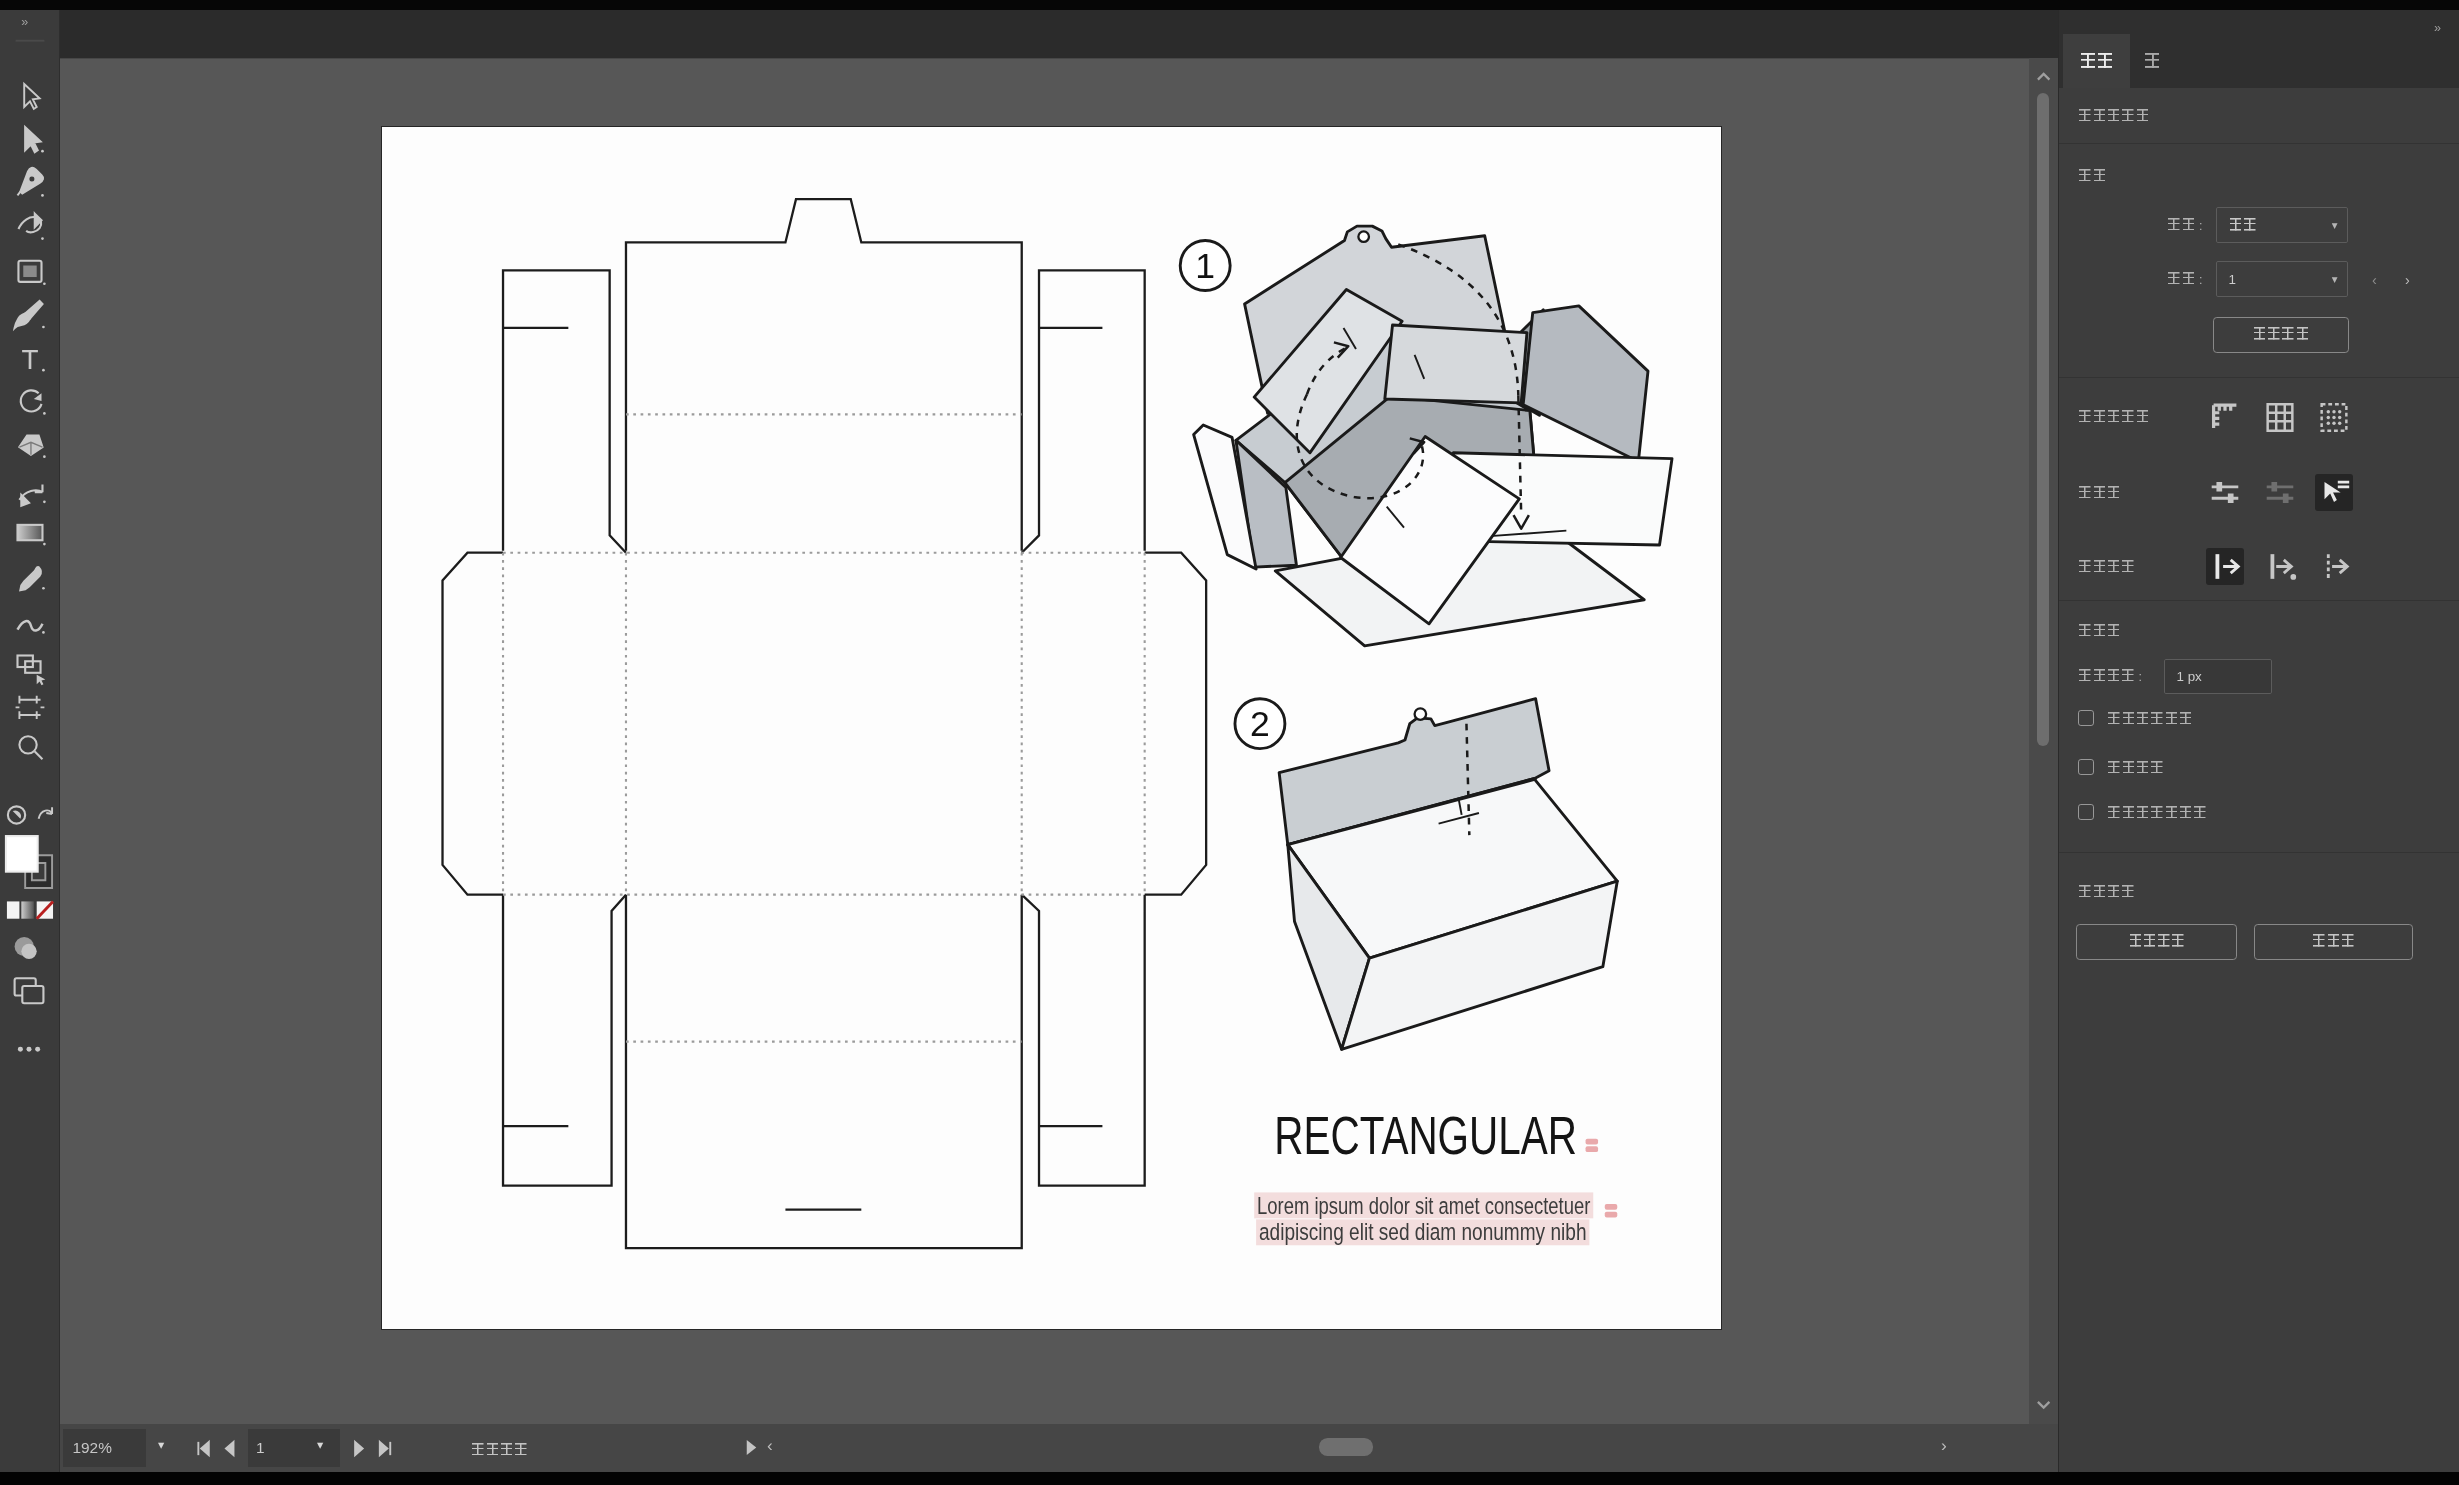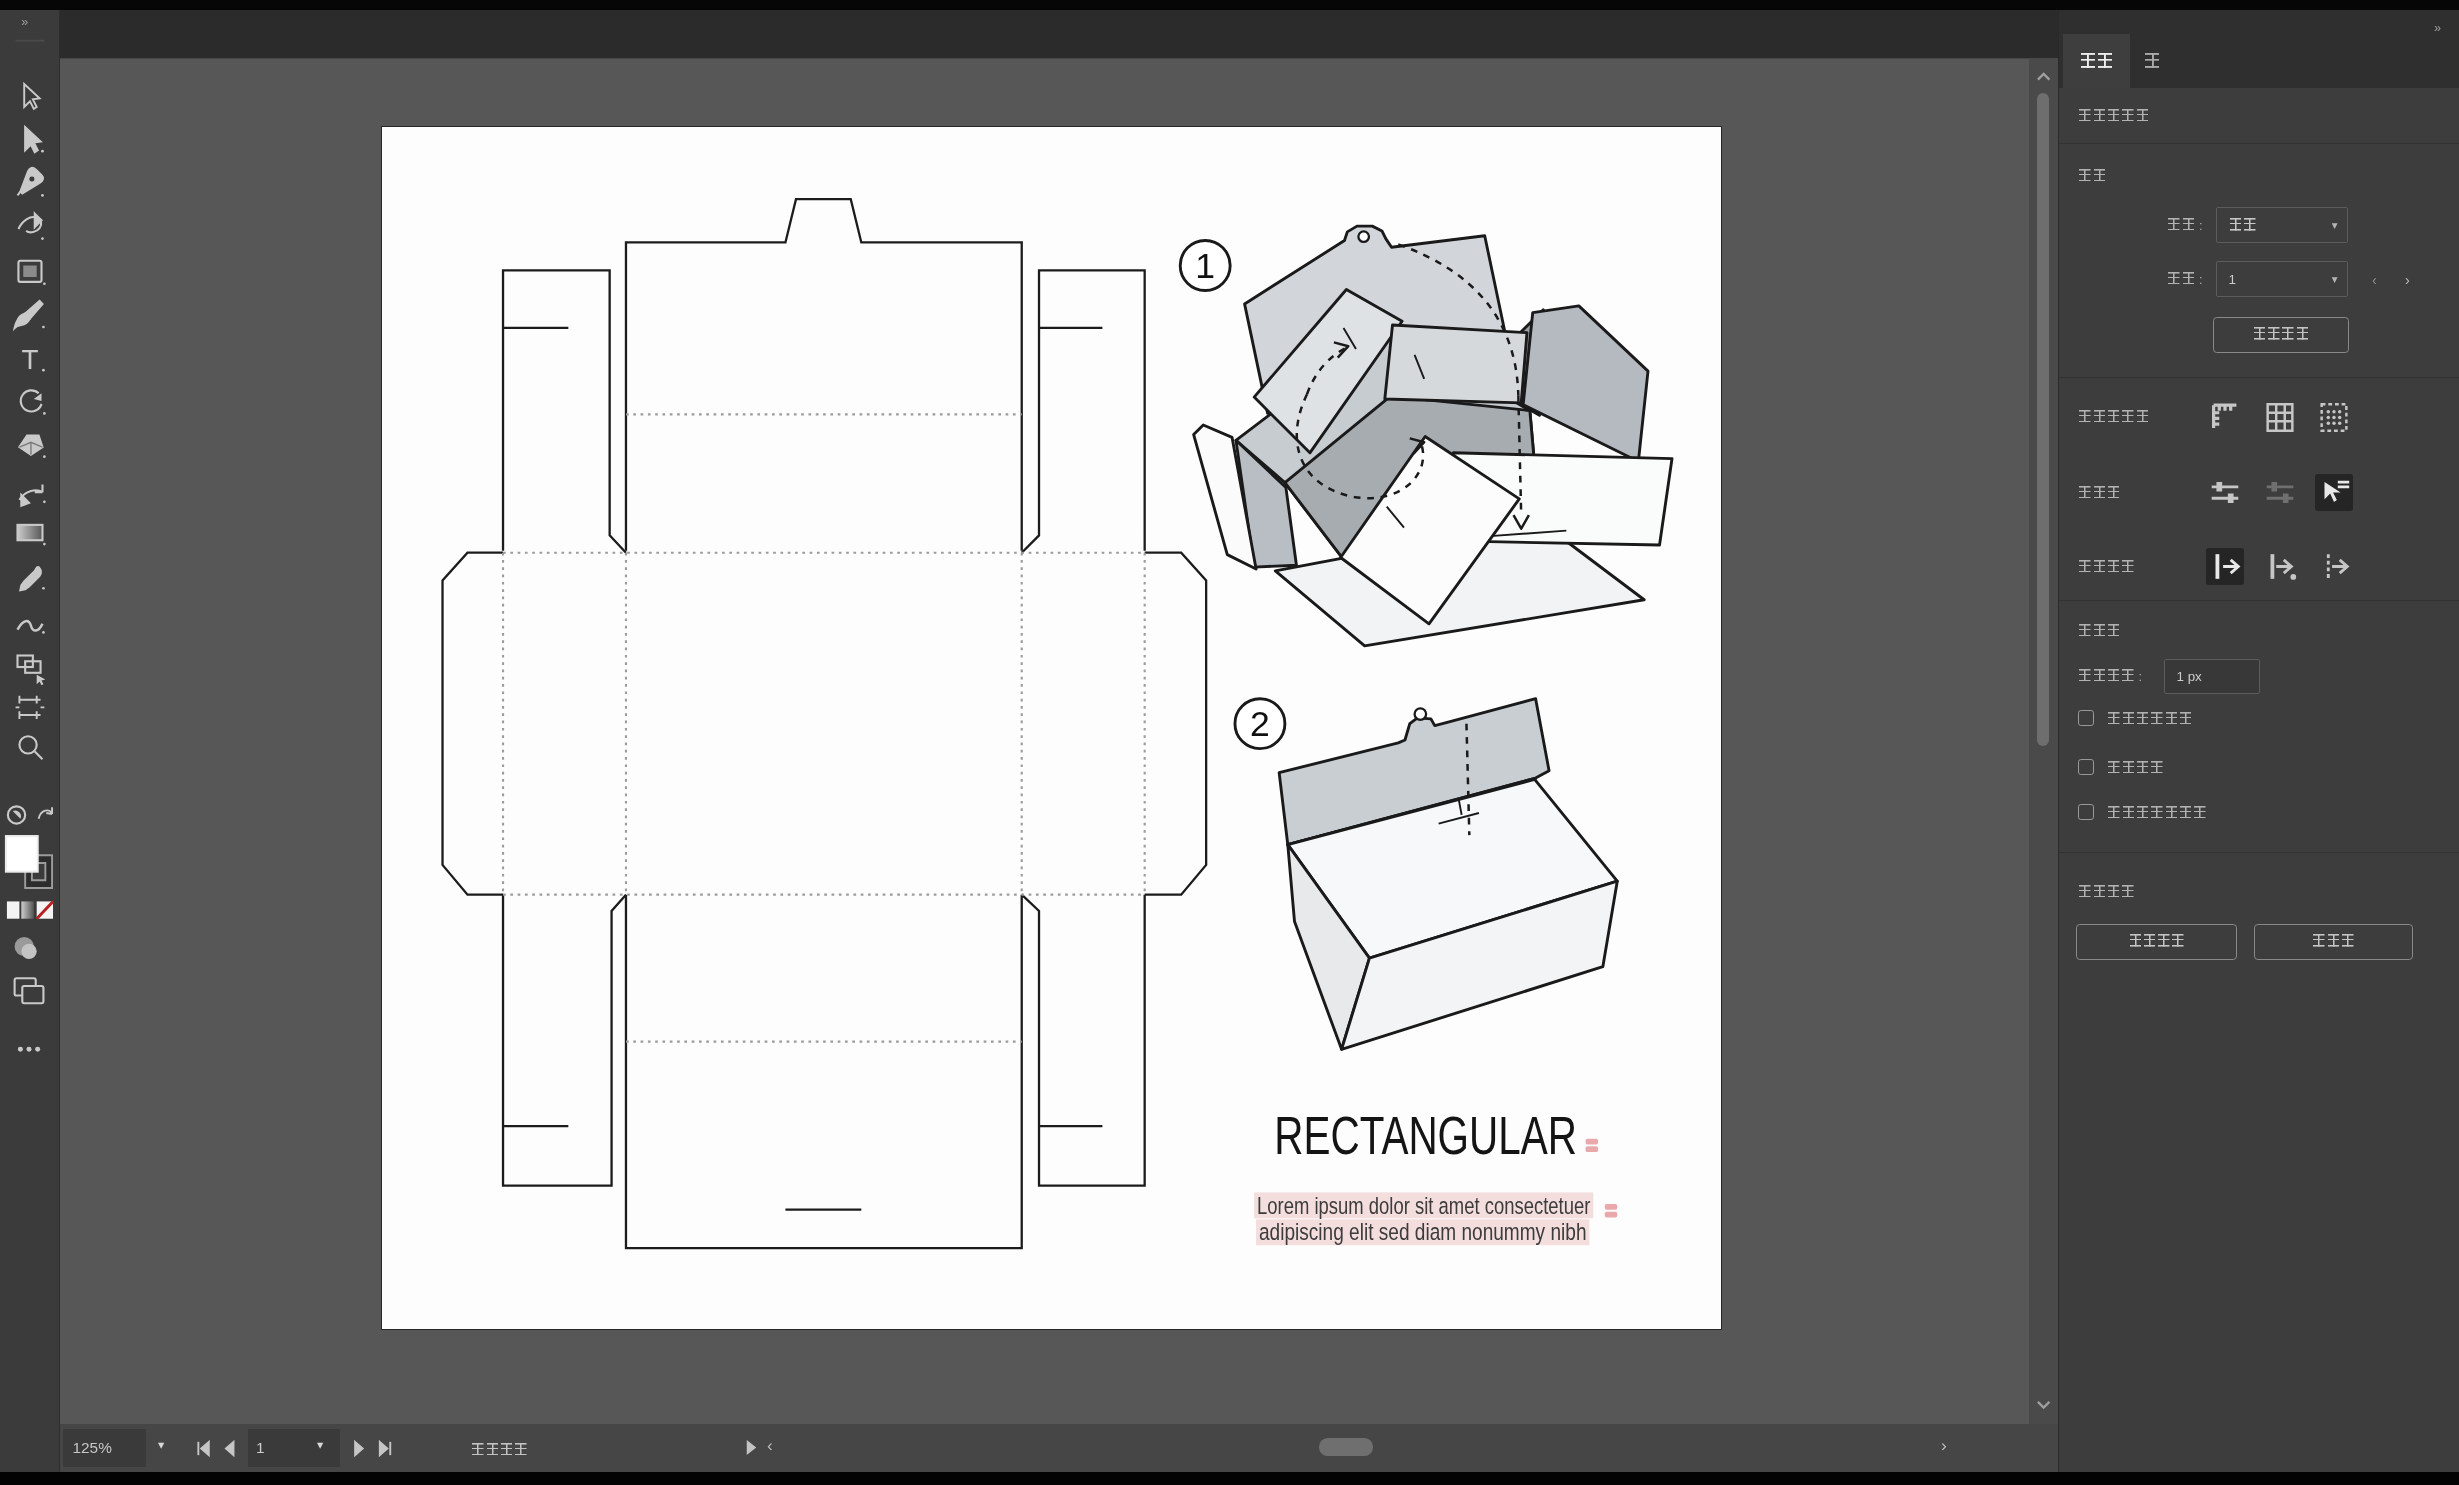--- a/index.html
+++ b/index.html
@@ -240,21 +240,21 @@
 <svg class="abs" style="left:5.8px;top:13.4px" width="17.3" height="11.5" viewBox="0 0 18 12">
         <path d="M3,9 L9,3 L15,9" stroke="#9f9f9f" stroke-width="2.4" fill="none"></path>
       </svg>
 <svg class="abs" style="left:5.8px;top:1341px" width="17.3" height="11.5" viewBox="0 0 18 12">
         <path d="M3,3 L9,9 L15,3" stroke="#9f9f9f" stroke-width="2.4" fill="none"></path>
       </svg>
     </div>
 <div class="abs" id="statusbar">
   <div class="abs" style="left:2.9px;top:4.8px;width:83px;height:38px;background:#3a3a3a"></div>
   <div class="abs" style="left:188px;top:4.8px;width:92px;height:38px;background:#3a3a3a"></div>
-  <div class="abs" style="left:12.5px;top:15.4px">125%</div>
+  <div class="abs" style="left:12.5px;top:15.4px">192%</div>
   <div class="abs" style="left:98px;top:13.4px;font-size:12.5px;color:#d8d8d8">▾</div>
   <svg class="abs" style="left:134px;top:15.4px" width="231" height="19" viewBox="0 0 240 20">
     <g stroke="#c6c6c6" stroke-width="2" fill="#c6c6c6">
       <path d="M3,3 L3,17" fill="none"></path>
           <path d="M14,3 L6,10 L14,17 Z"></path>
       <path d="M40,3 L32,10 L40,17 Z"></path>
       <path d="M168,3 L176,10 L168,17 Z"></path>
       <path d="M194,3 L202,10 L194,17 Z"></path>
           <path d="M205,3 L205,17" fill="none"></path>
     </g>
@@ -331,21 +331,21 @@
         <path d="M16,19 L32,19 M24,12 L32,19 L24,26" stroke="#c6c6c6" stroke-width="3" fill="none"></path>
         <circle cx="34" cy="30" r="3" fill="#c6c6c6"></circle>
       </svg>
   <svg class="picon" style="left:256px;top:538px" viewBox="0 0 40 38">
         <path d="M14,6 L14,32" stroke="#c6c6c6" stroke-width="3" stroke-dasharray="4,3"></path>
         <path d="M18,19 L34,19 M26,12 L34,19 L26,26" stroke="#c6c6c6" stroke-width="3" fill="none"></path>
       </svg>
   <div class="sep" style="top:590px"></div>
   <div class="abs lbl" style="left:19px;top:614px"><span class="c"></span><span class="c"></span><span class="c"></span></div>
   <div class="abs lbl" style="left:19px;top:659px"><span class="c"></span><span class="c"></span><span class="c"></span><span class="c"></span> :</div>
-  <div class="ddl" style="left:105px;top:649px;width:96px;height:35px;line-height:33px;padding-left:11.5px;background:#383838">1 px</div>
+  <div class="ddl" style="left:105px;top:649px;width:108px;height:35px;line-height:33px;padding-left:11.5px;background:#383838">1 px</div>
   <div class="ckb" style="left:19px;top:700px"></div>
   <div class="abs lbl" style="left:48px;top:702px"><span class="c"></span><span class="c"></span><span class="c"></span><span class="c"></span><span class="c"></span><span class="c"></span></div>
   <div class="ckb" style="left:19px;top:749px"></div>
   <div class="abs lbl" style="left:48px;top:751px"><span class="c"></span><span class="c"></span><span class="c"></span><span class="c"></span></div>
   <div class="ckb" style="left:19px;top:794px"></div>
   <div class="abs lbl" style="left:48px;top:796px"><span class="c"></span><span class="c"></span><span class="c"></span><span class="c"></span><span class="c"></span><span class="c"></span><span class="c"></span></div>
   <div class="sep" style="top:842px"></div>
   <div class="abs lbl" style="left:19px;top:875px"><span class="c"></span><span class="c"></span><span class="c"></span><span class="c"></span></div>
   <div class="btn" style="left:17.3px;top:914px;width:161px;height:36px;line-height:34px"><span class="c" style="color:#c4c4c4"></span><span class="c" style="color:#c4c4c4"></span><span class="c" style="color:#c4c4c4"></span><span class="c" style="color:#c4c4c4"></span></div>
   <div class="btn" style="left:195px;top:914px;width:159px;height:36px;line-height:34px"><span class="c" style="color:#c4c4c4"></span><span class="c" style="color:#c4c4c4"></span><span class="c" style="color:#c4c4c4"></span></div>

